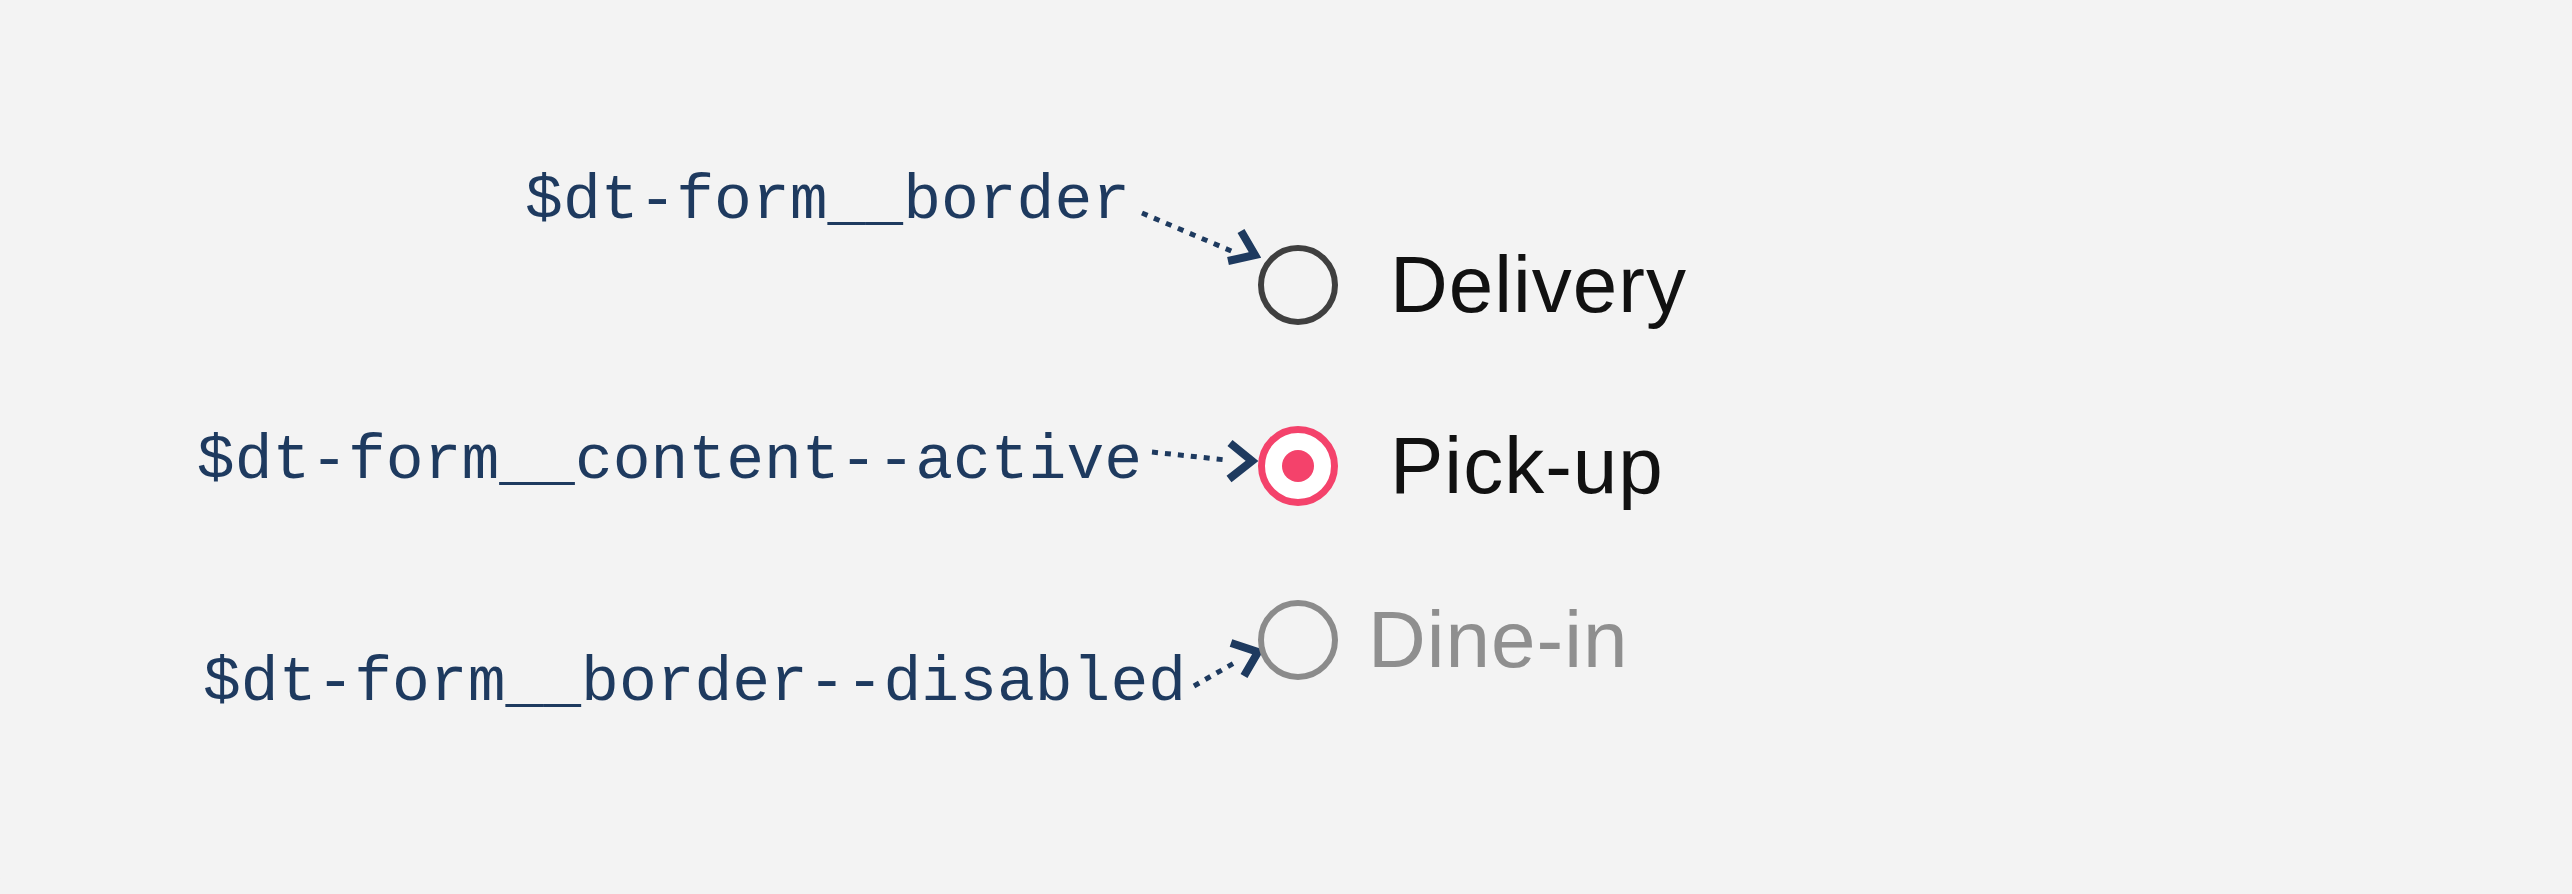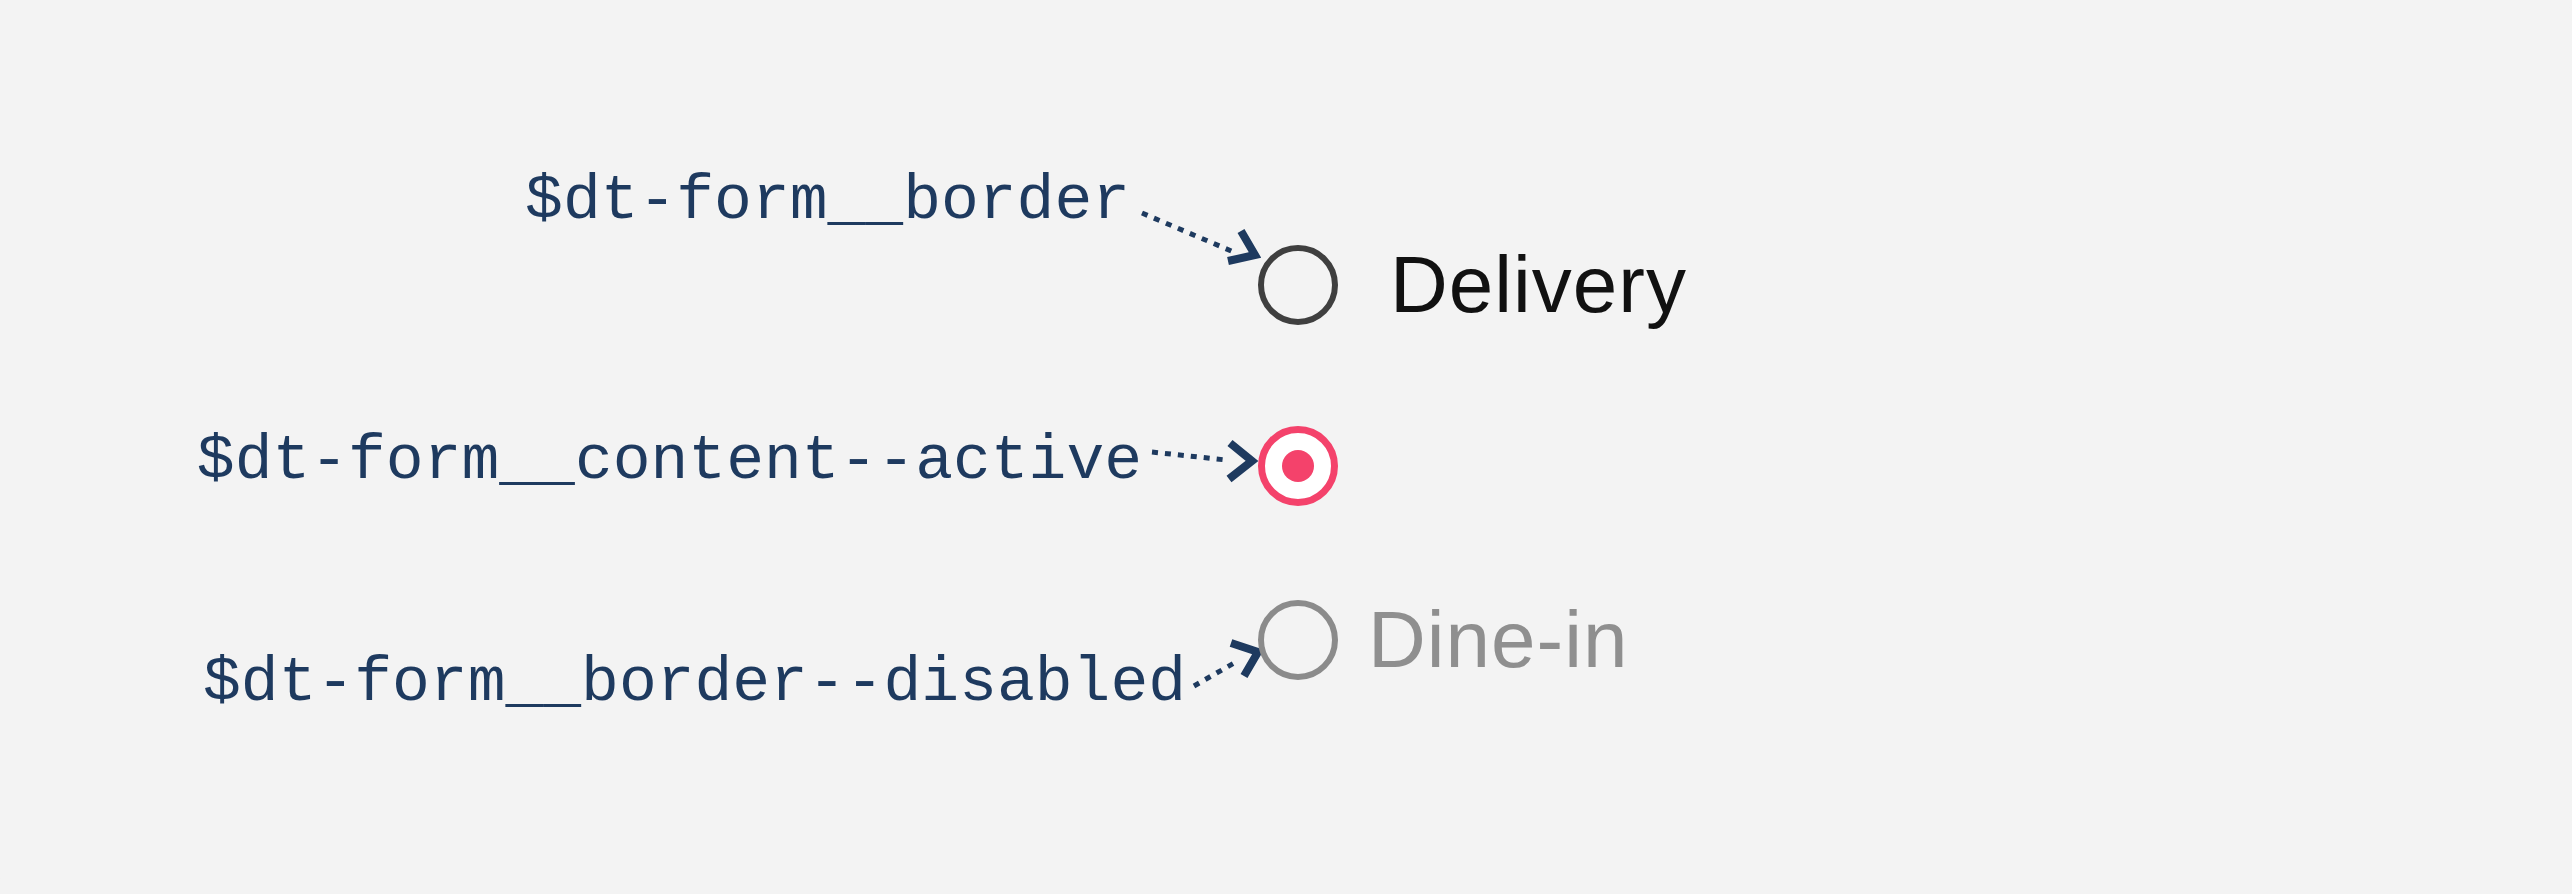--- a/index.html
+++ b/index.html
@@ -80,20 +80,21 @@
 
   <div class="radio-row radio-row--1">
     <span class="radio radio--default"></span>
     <span class="radio-label">Delivery</span>
   </div>
 
   <div class="radio-row radio-row--2">
     <span class="radio radio--active">
       <span class="radio-dot"></span>
     </span>
+    <span class="radio-label">Pick-up</span>
   </div>
 
   <div class="radio-row radio-row--3">
     <span class="radio radio--disabled"></span>
     <span class="radio-label radio-label--disabled">Dine-in</span>
   </div>
 
 </div>
 
 </body></html>

